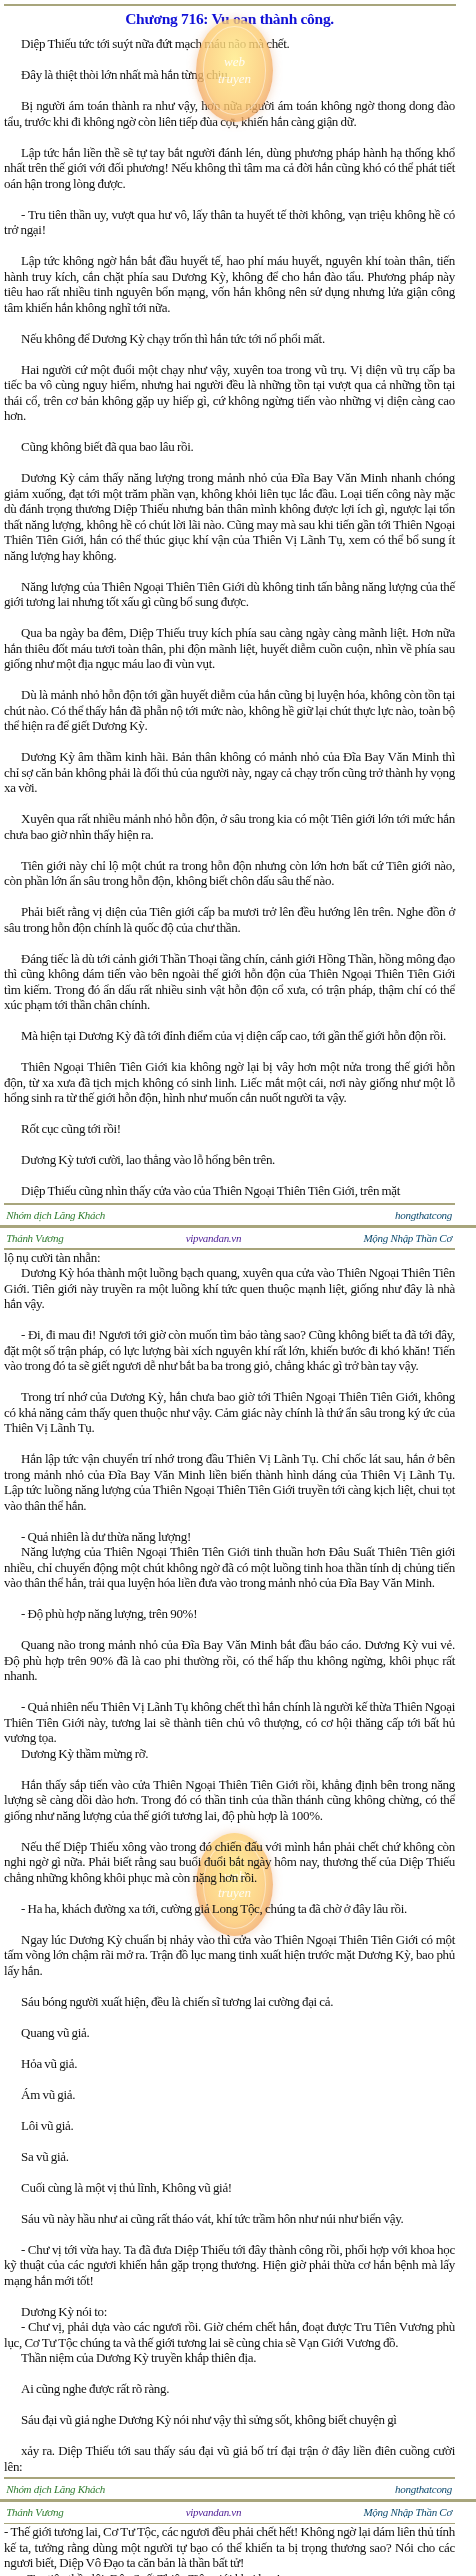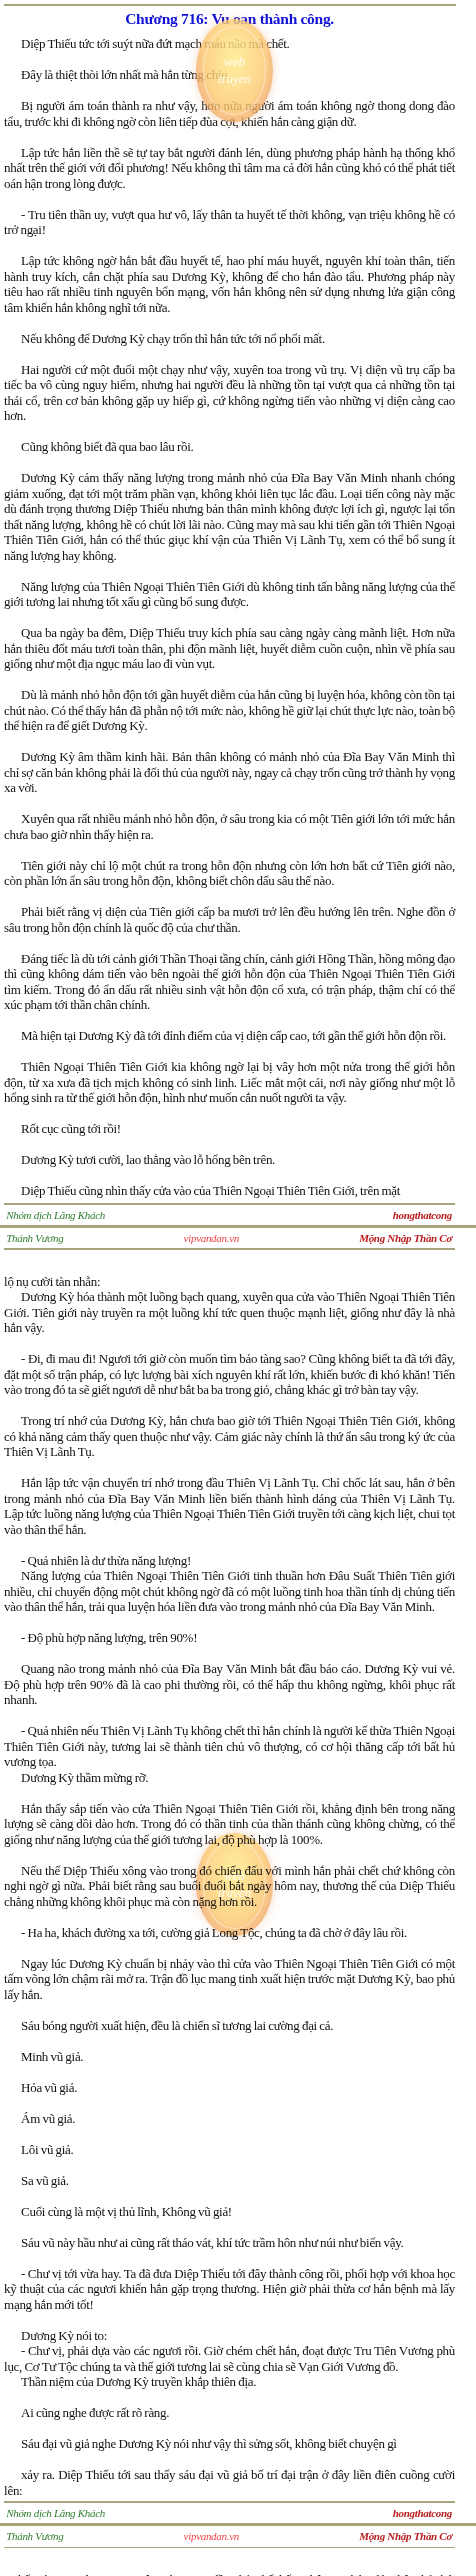--- a/index.html
+++ b/index.html
@@ -2,28 +2,28 @@
 <html style="font-size:8.2px"><head>
 <meta charset="utf-8">
 <style>
   html, body { margin: 0; padding: 0; background: #ffffff; }
   body { width: 477px; font-family: "Liberation Serif", "DejaVu Serif", serif; color: #111; }
   .top-rule { height: 1.5px; background: #a8a57c; margin: 4.1px 20.6px 0 4.1px; }
   .page { padding: 0 22px 0 4.1px; position: relative; }
   .title { text-align: center; color: #1010d8; font-size: 15.5px; line-height: 20.6px; margin: 3.1px 0 7.2px 0; letter-spacing: -0.3px; }
   .para { font-size: 13px; line-height: 15.5px; text-align: justify; text-indent: 17px; margin: 0 0 15.5px 0; letter-spacing: -0.3px; word-spacing: -0.5px; }
   .para.tight { margin-bottom: 0; }
-  .para.noindent { text-indent: 0; margin-top: 24px; }
+  .para.noindent { text-indent: 0; }
   .break { margin: 0; }
   .break .thin { height: 1.5px; background: #a8a57c; margin: 0 22px 0 4.1px; }
   .break .footer-row, .break .header-row { display: flex; justify-content: space-between; align-items: center; height: 20.6px; padding: 0 25px 0 6.2px; font-style: italic; font-size: 11px; letter-spacing: -0.3px; }
   .break .thick { height: 2.6px; background: #a8a57c; width: 100%; }
   .green { color: #2f7d2f; }
-  .orange { color: #b91c1c; font-weight: bold; }
-  .gray { color: #ef4444; }
+  .orange { color: #0c4a6e; }
+  .gray { color: #4c1d95; }
   .watermark { position: absolute; width: 77px; height: 103px; border-radius: 50%;
     background: radial-gradient(ellipse at 50% 40%, rgba(255,236,140,0.85) 0%, rgba(252,200,110,0.8) 55%, rgba(236,150,90,0.75) 80%, rgba(236,150,90,0) 100%);
     box-shadow: 0 0 9.3px rgba(220,140,80,0.35); pointer-events: none; display: flex; flex-direction: column; align-items: center; justify-content: center;
     color: rgba(255,255,255,0.9); font-family: Liberation Serif, serif; font-style: italic; font-size: 13px; line-height: 17.5px; }
   .watermark .ring { position: absolute; inset: 7.2px; border-radius: 50%; border: 1px solid rgba(255,255,255,0.45); }
 </style>
 </head>
 <body>
 
 <div class="top-rule"></div>
@@ -92,21 +92,21 @@
   <p class="para">Năng lượng của Thiên Ngoại Thiên Tiên Giới tinh thuần hơn Đâu Suất Thiên Tiên giới nhiều, chỉ chuyển động một chút không ngờ đã có một luồng tinh hoa thần tính dị chủng tiến vào thân thể hắn, trải qua luyện hóa liền đưa vào trong mảnh nhỏ của Đĩa Bay Văn Minh.</p>
   <p class="para">- Độ phù hợp năng lượng, trên 90%!</p>
   <p class="para">Quang não trong mảnh nhỏ của Đĩa Bay Văn Minh bắt đầu báo cáo. Dương Kỳ vui vẻ. Độ phù hợp trên 90% đã là cao phi thường rồi, có thể hấp thu không ngừng, khôi phục rất nhanh.</p>
   <p class="para tight">- Quả nhiên nếu Thiên Vị Lãnh Tụ không chết thì hắn chính là người kế thừa Thiên Ngoại Thiên Tiên Giới này, tương lai sẽ thành tiên chủ vô thượng, có cơ hội thăng cấp tới bất hủ vương tọa.</p>
   <p class="para">Dương Kỳ thầm mừng rỡ.</p>
   <p class="para">Hắn thấy sắp tiến vào cửa Thiên Ngoại Thiên Tiên Giới rồi, khẳng định bên trong năng lượng sẽ càng dồi dào hơn. Trong đó có thần tinh của thần thánh cũng không chừng, có thể giống như năng lượng của thế giới tương lai, độ phù hợp là 100%.</p>
   <p class="para">Nếu thế Diệp Thiếu xông vào trong đó chiến đấu với mình hắn phải chết chứ không còn nghi ngờ gì nữa. Phải biết rằng sau buổi đuổi bắt ngày hôm nay, thương thế của Diệp Thiếu chẳng những không khôi phục mà còn nặng hơn rồi.</p>
   <p class="para">- Ha ha, khách đường xa tới, cường giả Long Tộc, chúng ta đã chờ ở đây lâu rồi.</p>
   <p class="para">Ngay lúc Dương Kỳ chuẩn bị nhảy vào thì cửa vào Thiên Ngoại Thiên Tiên Giới có một tấm võng lớn chậm rãi mở ra. Trận đồ lục mang tinh xuất hiện trước mặt Dương Kỳ, bao phủ lấy hắn.</p>
   <p class="para">Sáu bóng người xuất hiện, đều là chiến sĩ tương lai cường đại cả.</p>
-  <p class="para">Minh vũ giả.</p>
+  <p class="para">Quang vũ giả.</p>
   <p class="para">Hỏa vũ giả.</p>
   <p class="para">Ám vũ giả.</p>
   <p class="para">Lôi vũ giả.</p>
   <p class="para">Sa vũ giả.</p>
   <p class="para">Cuối cùng là một vị thủ lĩnh, Không vũ giả!</p>
   <p class="para">Sáu vũ này hầu như ai cũng rất tháo vát, khí tức trầm hôn như núi như biển vậy.</p>
   <p class="para">- Chư vị tới vừa hay. Ta đã đưa Diệp Thiếu tới đây thành công rồi, phối hợp với khoa học kỹ thuật của các ngươi khiến hắn gặp trọng thương. Hiện giờ phải thừa cơ hắn bệnh mà lấy mạng hắn mới tốt!</p>
   <p class="para tight">Dương Kỳ nói to:</p>
   <p class="para tight">- Chư vị, phải dựa vào các ngươi rồi. Giờ chém chết hắn, đoạt được Tru Tiên Vương phù lục, Cơ Tư Tộc chúng ta và thế giới tương lai sẽ cùng chia sẽ Vạn Giới Vương đồ.</p>
   <p class="para">Thần niệm của Dương Kỳ truyền khắp thiên địa.</p>

